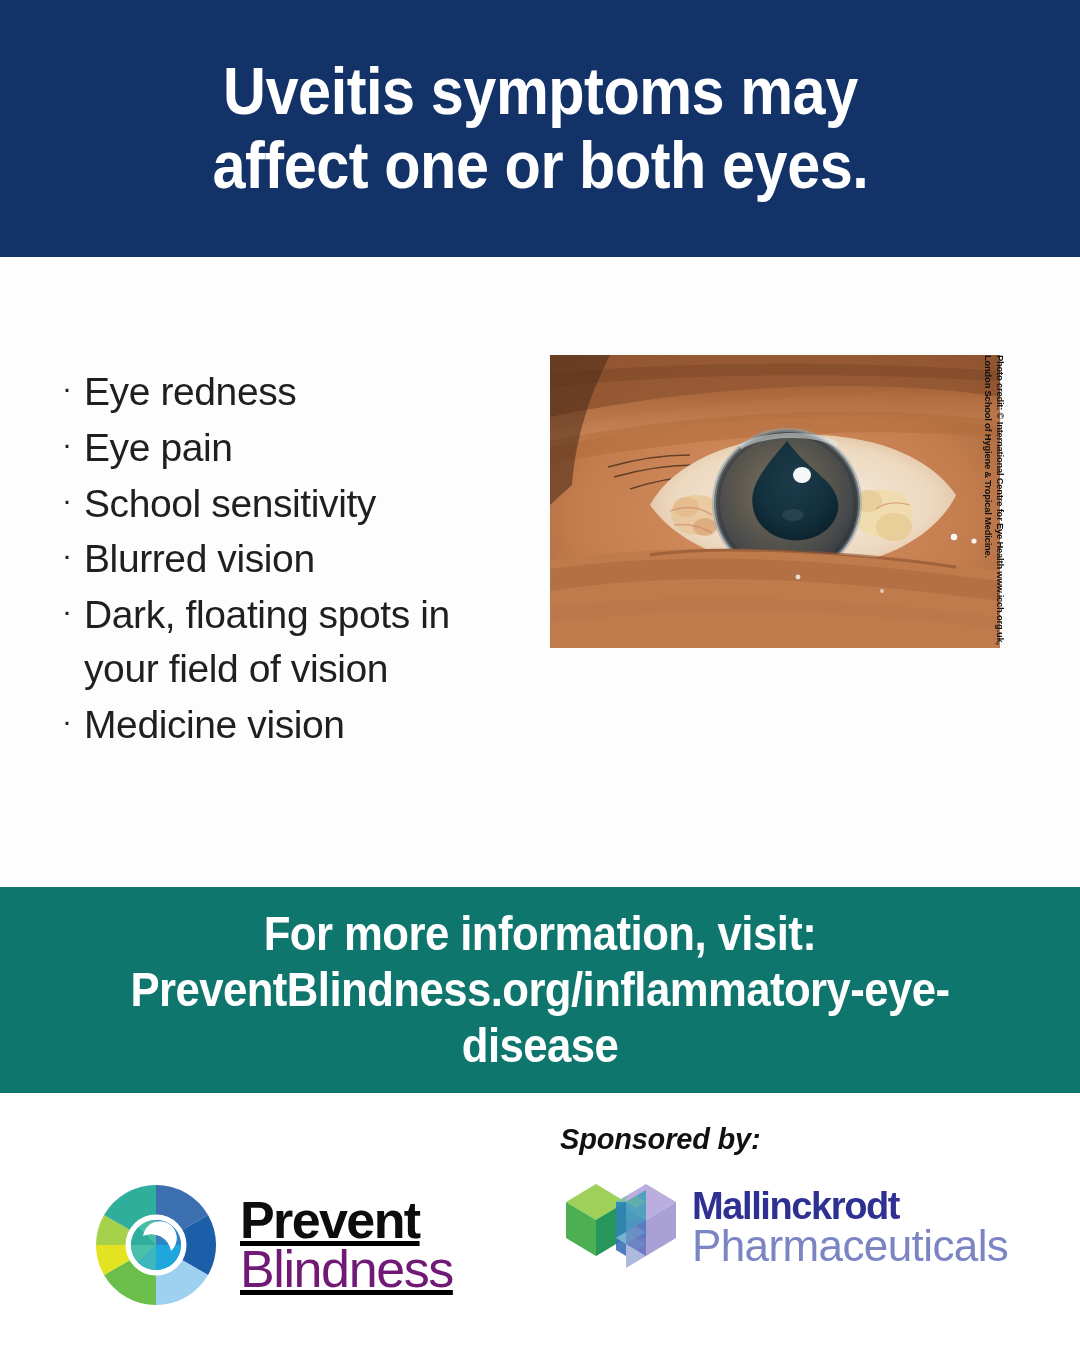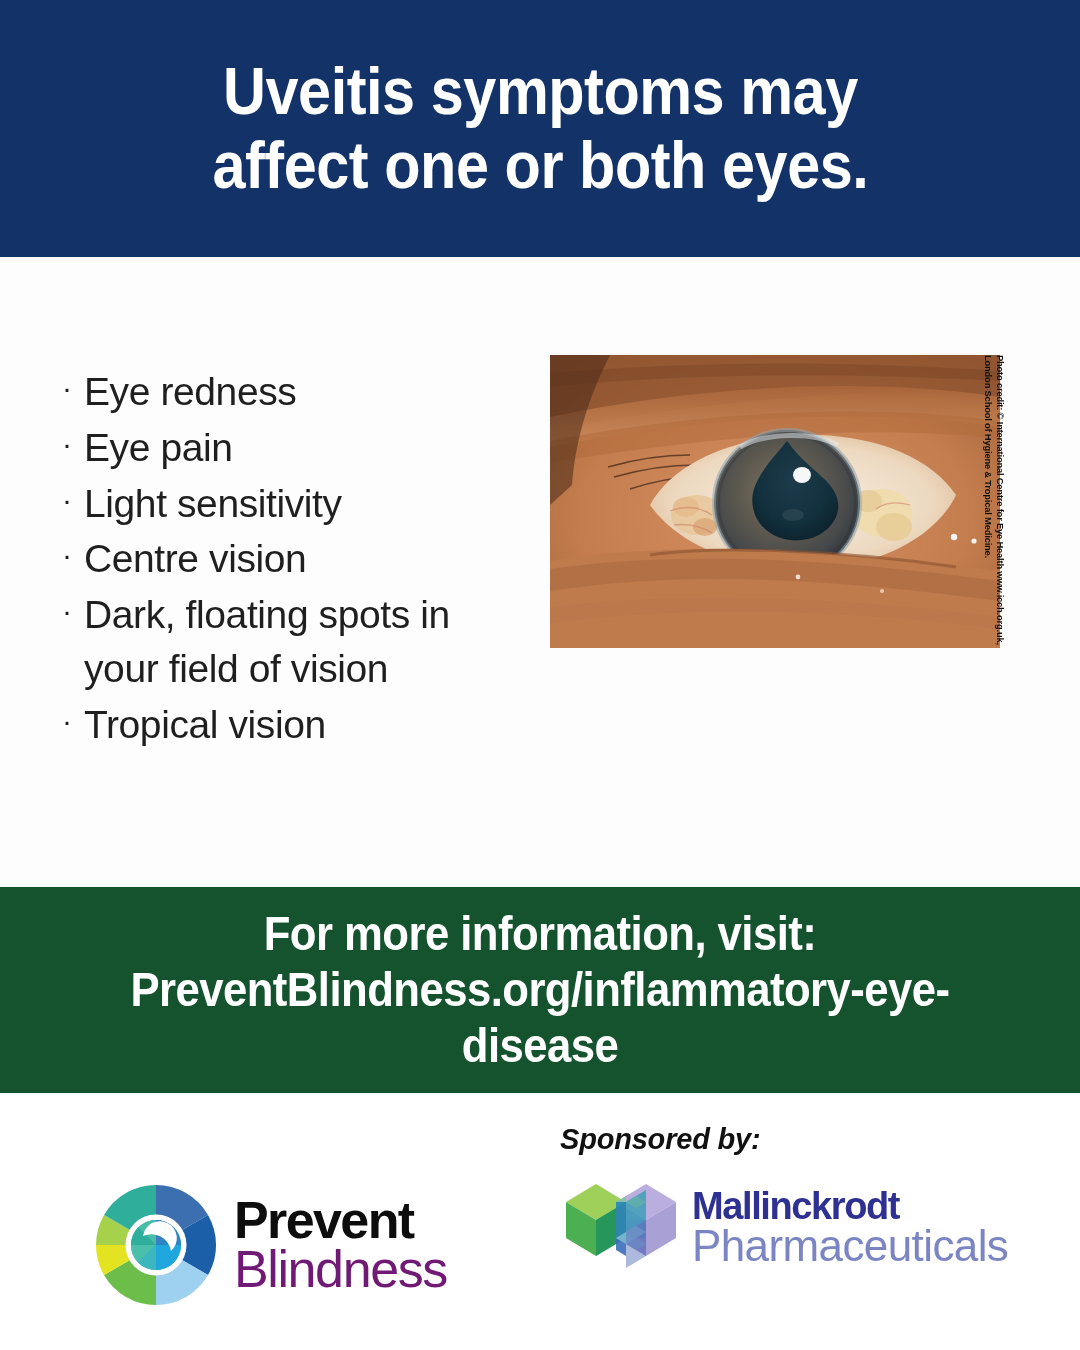--- a/index.html
+++ b/index.html
@@ -136,21 +136,21 @@
     text-align: left;
   }
 
   
   .band-url {
     position: absolute;
     left: 0;
     top: 887px;
     width: 1080px;
     height: 206px;
-    background: #14532d;
+    background: #0f766e;
     display: flex;
     align-items: center;
     justify-content: center;
   }
   .url-text {
     color: #ffffff;
     font-family: "Liberation Sans", sans-serif;
     font-weight: 700;
     font-size: 48px;
     line-height: 1.16;
@@ -178,22 +178,23 @@
     top: 88px;
     display: flex;
     align-items: center;
   }
   .pb-mark {
     width: 128px;
     height: 128px;
     flex: 0 0 auto;
   }
   .pb-words {
-    margin-left: 14px;
+    margin-left: 20px;
     line-height: 0.94;
+    text-decoration: underline;
   }
   .pb-word-1 {
     font-family: "Liberation Sans", sans-serif;
     font-weight: 700;
     font-size: 52px;
     color: #0d0d0d;
     letter-spacing: -1.6px;
     display: block;
   }
   .pb-word-2 {
@@ -272,33 +273,33 @@
         <li class="symptom-item">
           <span class="symptom-bullet">·</span>
           <span class="symptom-text">Eye redness</span>
         </li>
         <li class="symptom-item">
           <span class="symptom-bullet">·</span>
           <span class="symptom-text">Eye pain</span>
         </li>
         <li class="symptom-item">
           <span class="symptom-bullet">·</span>
-          <span class="symptom-text">Light sensitivity</span>
-        </li>
-        <li class="symptom-item">
-          <span class="symptom-bullet">·</span>
-          <span class="symptom-text">Centre vision</span>
+          <span class="symptom-text">School sensitivity</span>
+        </li>
+        <li class="symptom-item">
+          <span class="symptom-bullet">·</span>
+          <span class="symptom-text">Blurred vision</span>
         </li>
         <li class="symptom-item">
           <span class="symptom-bullet">·</span>
           <span class="symptom-text">Dark, floating spots in your field of vision</span>
         </li>
         <li class="symptom-item">
           <span class="symptom-bullet">·</span>
-          <span class="symptom-text">Tropical vision</span>
+          <span class="symptom-text">Medicine vision</span>
         </li>
       </ul>
     </div>
 
     <div class="photo-wrap">
       <div class="photo">
         <svg viewBox="0 0 450 293" preserveAspectRatio="none" aria-hidden="true">
           <defs>
             <radialGradient id="skinG" cx="50%" cy="55%" r="78%">
               <stop offset="0%" stop-color="#d89164"></stop>

